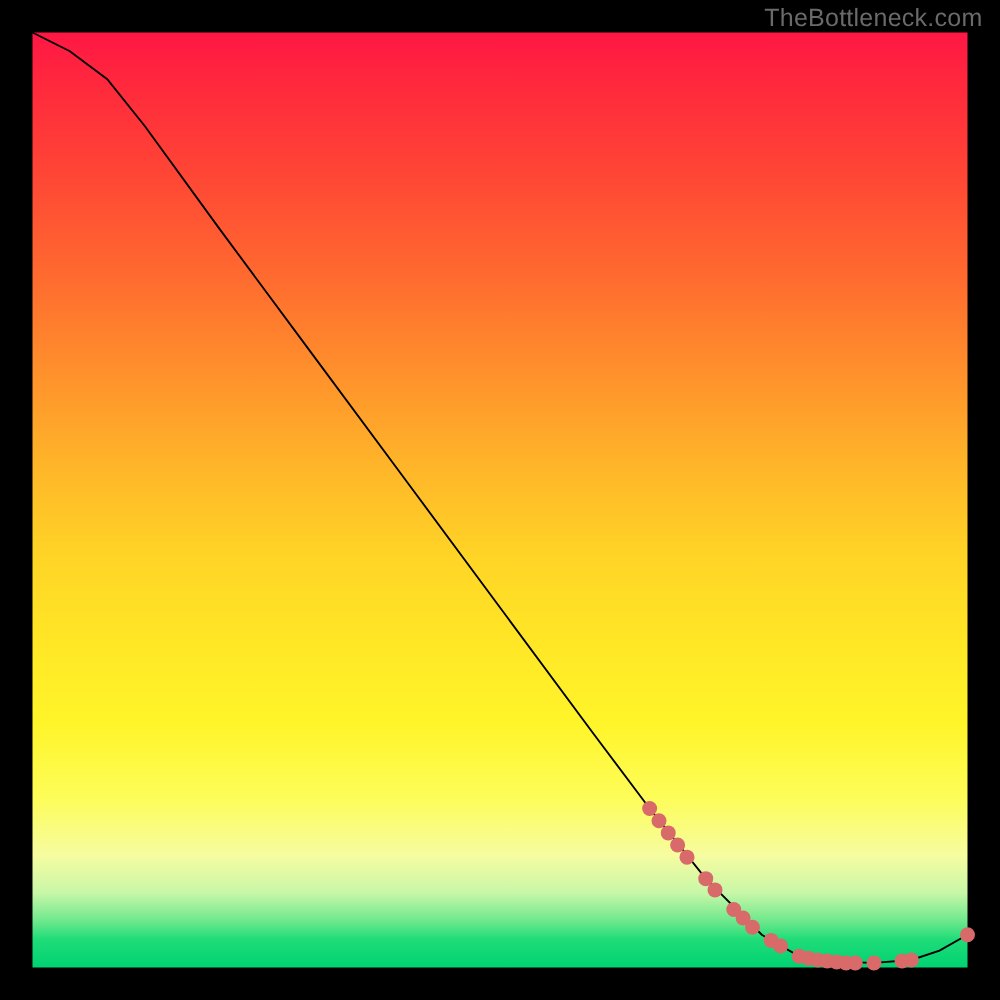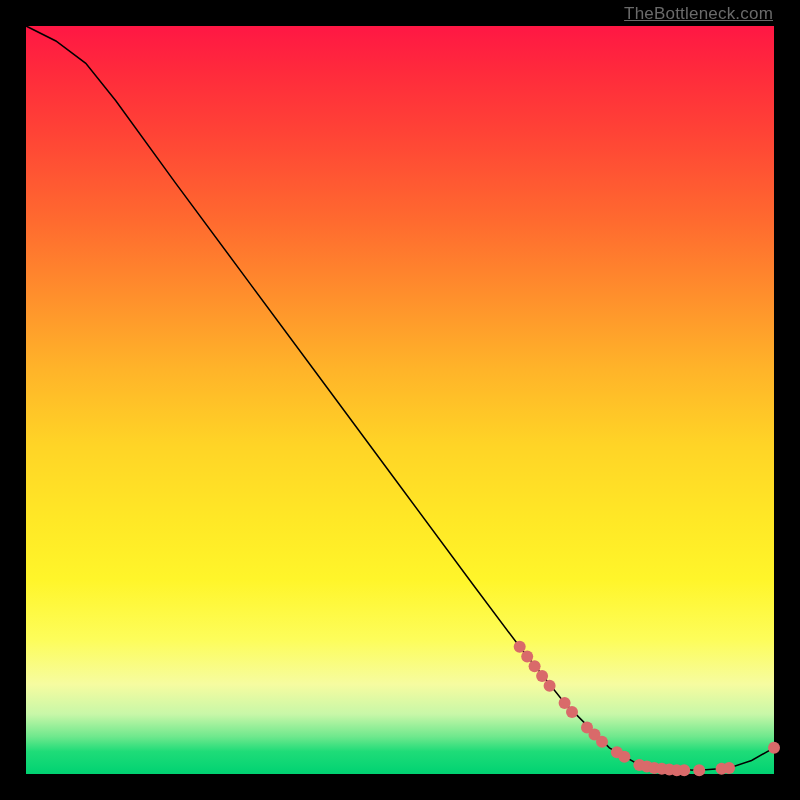--- a/index.html
+++ b/index.html
@@ -39,27 +39,26 @@
       #f6fca0 88%,
       #c8f7a8 92%,
       #6fe88d 95%,
       #1fdc78 97%,
       #00d272 100%
     );
   }
   .watermark {
     position: absolute;
     top: 4px;
-    right: 27px;
+    right: 14px;
     color: #6a6a6a;
-    font-size: 17px;
+    font-size: 20px;
     font-weight: 400;
     letter-spacing: 0.2px;
     z-index: 5;
-    text-decoration: underline;
   }
   svg.curve {
     position: absolute;
     left: 0;
     top: 0;
     width: 748px;
     height: 748px;
     overflow: visible;
   }
 </style>

